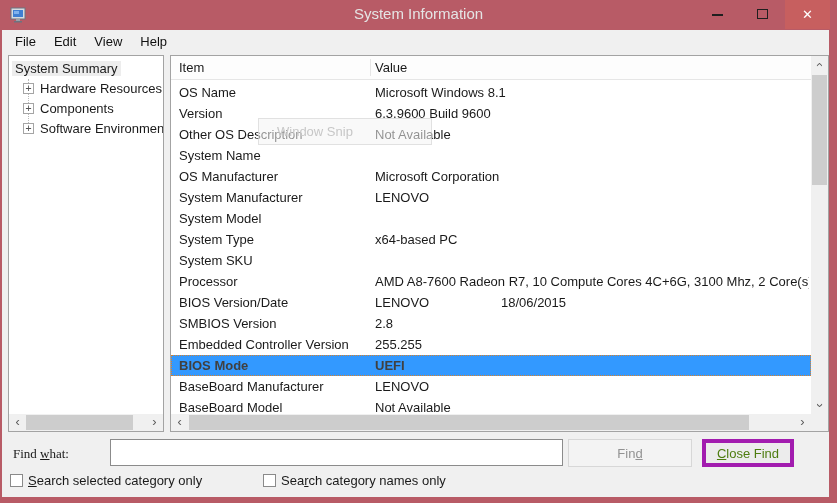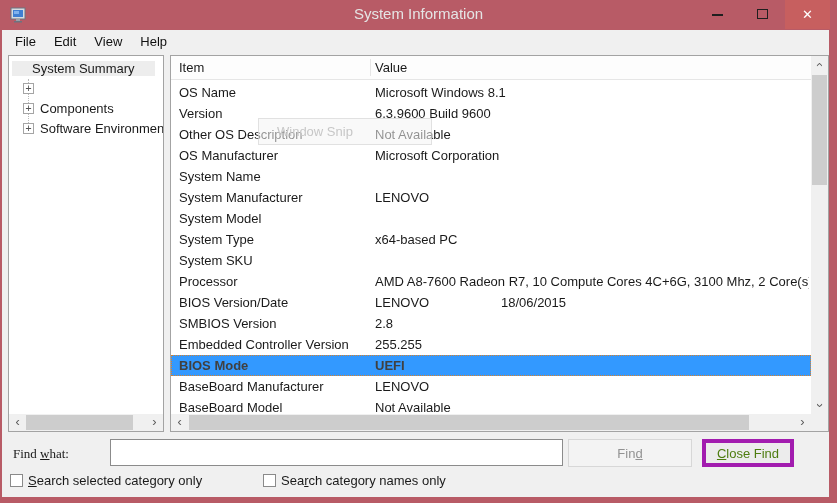--- a/index.html
+++ b/index.html
@@ -33,21 +33,21 @@
   .menu-item { padding: 3px 9px; color: #111; }
 
   
   .tree-pane {
     position: absolute; left: 6px; top: 25px; width: 156px; height: 377px;
     background: #fff; border: 1px solid #a3a3a3; overflow: hidden;
   }
   .tree { position: absolute; left: 0; top: 3px; right: 0; bottom: 17px; overflow: hidden; }
   .tree-item { height: 20px; line-height: 20px; white-space: nowrap; position: relative; }
   .tree-item.root { padding-left: 3px; }
-  .tree-item.root .tree-label { background: #ededed; padding: 0 20px; margin-top: 36px; }
+  .tree-item.root .tree-label { background: #ededed; padding: 0 3px; margin-top: 36px; }
   .tree-item.child { padding-left: 31px; }
   .expander {
     position: absolute; left: 14px; top: 4px; width: 11px; height: 11px;
     border: 1px solid #a5a5a5; background: #fff; line-height: 9px; text-align: center;
     font-size: 10px; color: #555; font-family: "DejaVu Sans Mono", monospace;
   }
   .tree-vline { position: absolute; left: 19px; top: 20px; height: 52px; border-left: 1px dotted #b8b8b8; }
 
   
   .hscroll { position: absolute; left: 0; right: 0; bottom: 0; height: 17px; background: #f0f0f0; }
@@ -145,21 +145,21 @@
         <span class="menu-item">File</span>
         <span class="menu-item">Edit</span>
         <span class="menu-item">View</span>
         <span class="menu-item">Help</span>
       </div>
 
     <div class="tree-pane">
       <div class="tree" id="tree">
         <span class="tree-vline"></span>
       <div class="tree-item root"><span class="tree-label">System Summary</span></div>
-          <div class="tree-item child"><span class="expander">+</span></div>
+          <div class="tree-item child"><span class="expander">+</span><span class="tree-label">Hardware Resources</span></div>
           <div class="tree-item child"><span class="expander">+</span><span class="tree-label">Components</span></div>
           <div class="tree-item child"><span class="expander">+</span><span class="tree-label">Software Environment</span></div>
         </div>
       <div class="hscroll">
         <span class="arrow left">›</span>
         <span class="hthumb"></span>
         <span class="arrow right">›</span>
       </div>
     </div>
 
@@ -176,26 +176,26 @@
           </div>
           <div class="row">
             <span class="cell-item">Version</span>
             <span class="cell-value">6.3.9600 Build 9600</span>
           </div>
           <div class="row">
             <span class="cell-item">Other OS Description</span>
             <span class="cell-value">Not Available</span>
           </div>
           <div class="row">
+            <span class="cell-item">System Name</span>
+            <span class="cell-value"></span>
+          </div>
+          <div class="row">
             <span class="cell-item">OS Manufacturer</span>
             <span class="cell-value">Microsoft Corporation</span>
-          </div>
-          <div class="row">
-            <span class="cell-item">System Name</span>
-            <span class="cell-value"></span>
           </div>
           <div class="row">
             <span class="cell-item">System Manufacturer</span>
             <span class="cell-value">LENOVO</span>
           </div>
           <div class="row">
             <span class="cell-item">System Model</span>
             <span class="cell-value"></span>
           </div>
           <div class="row">

